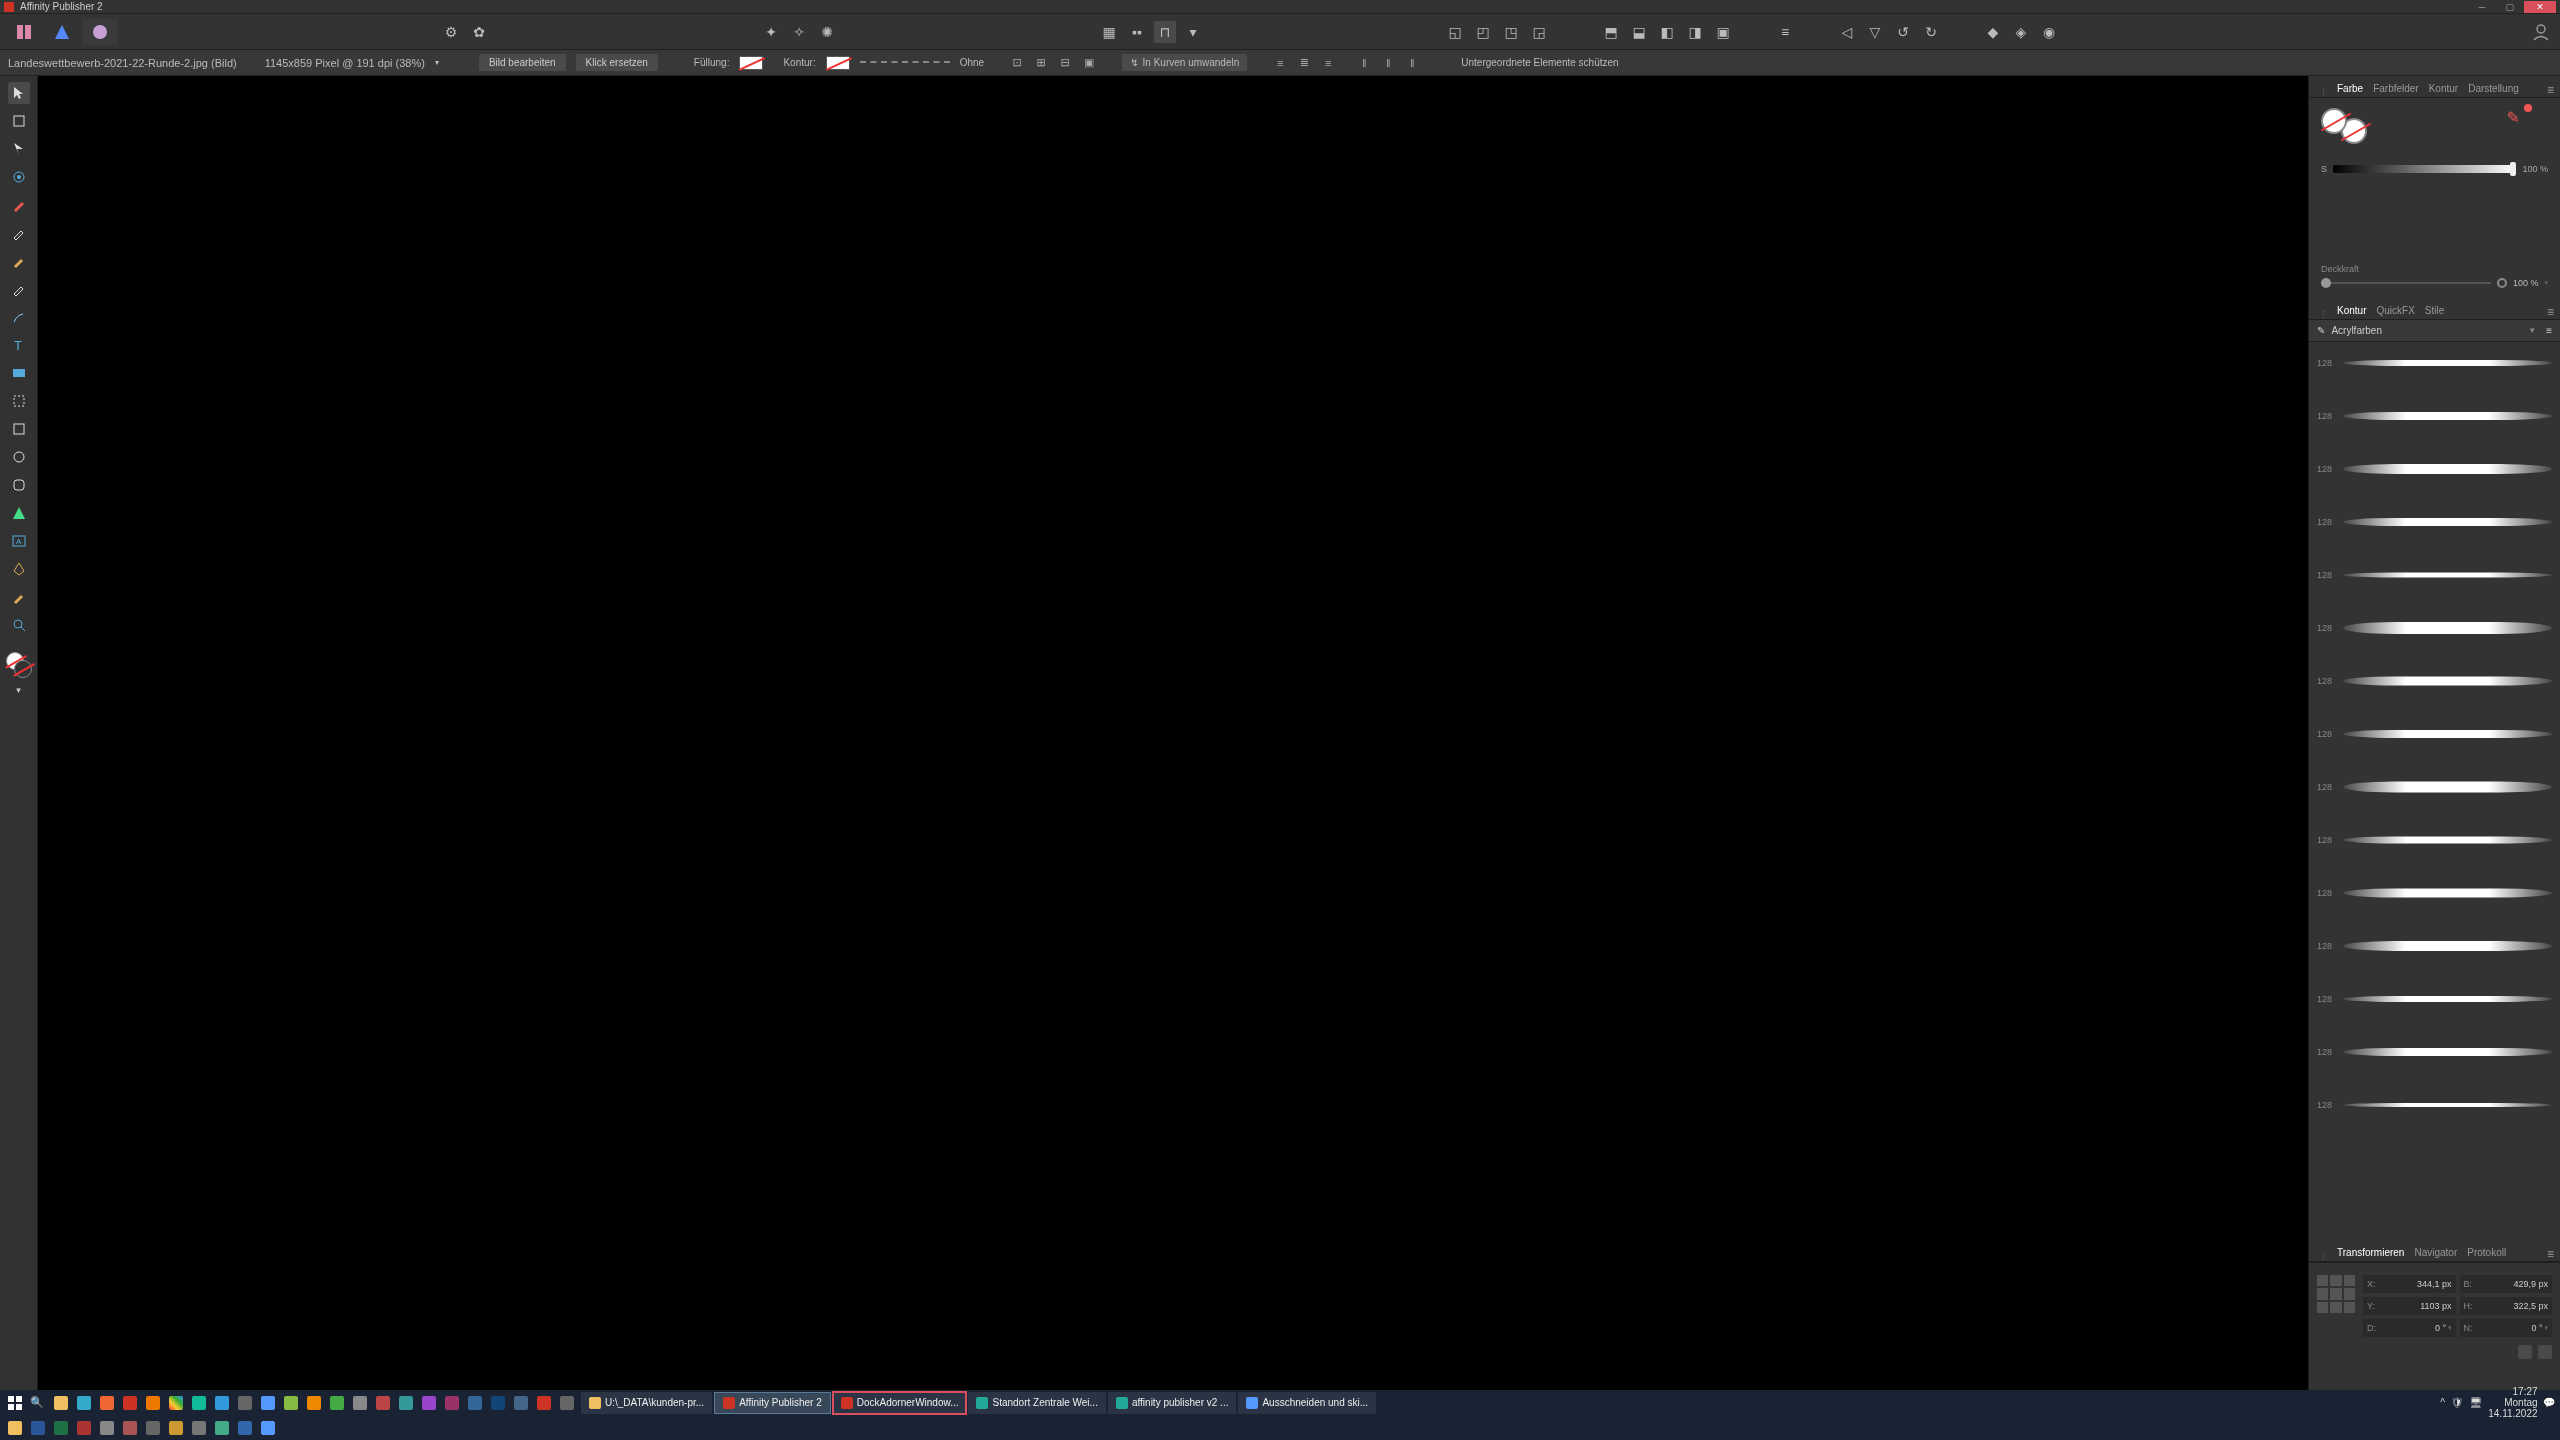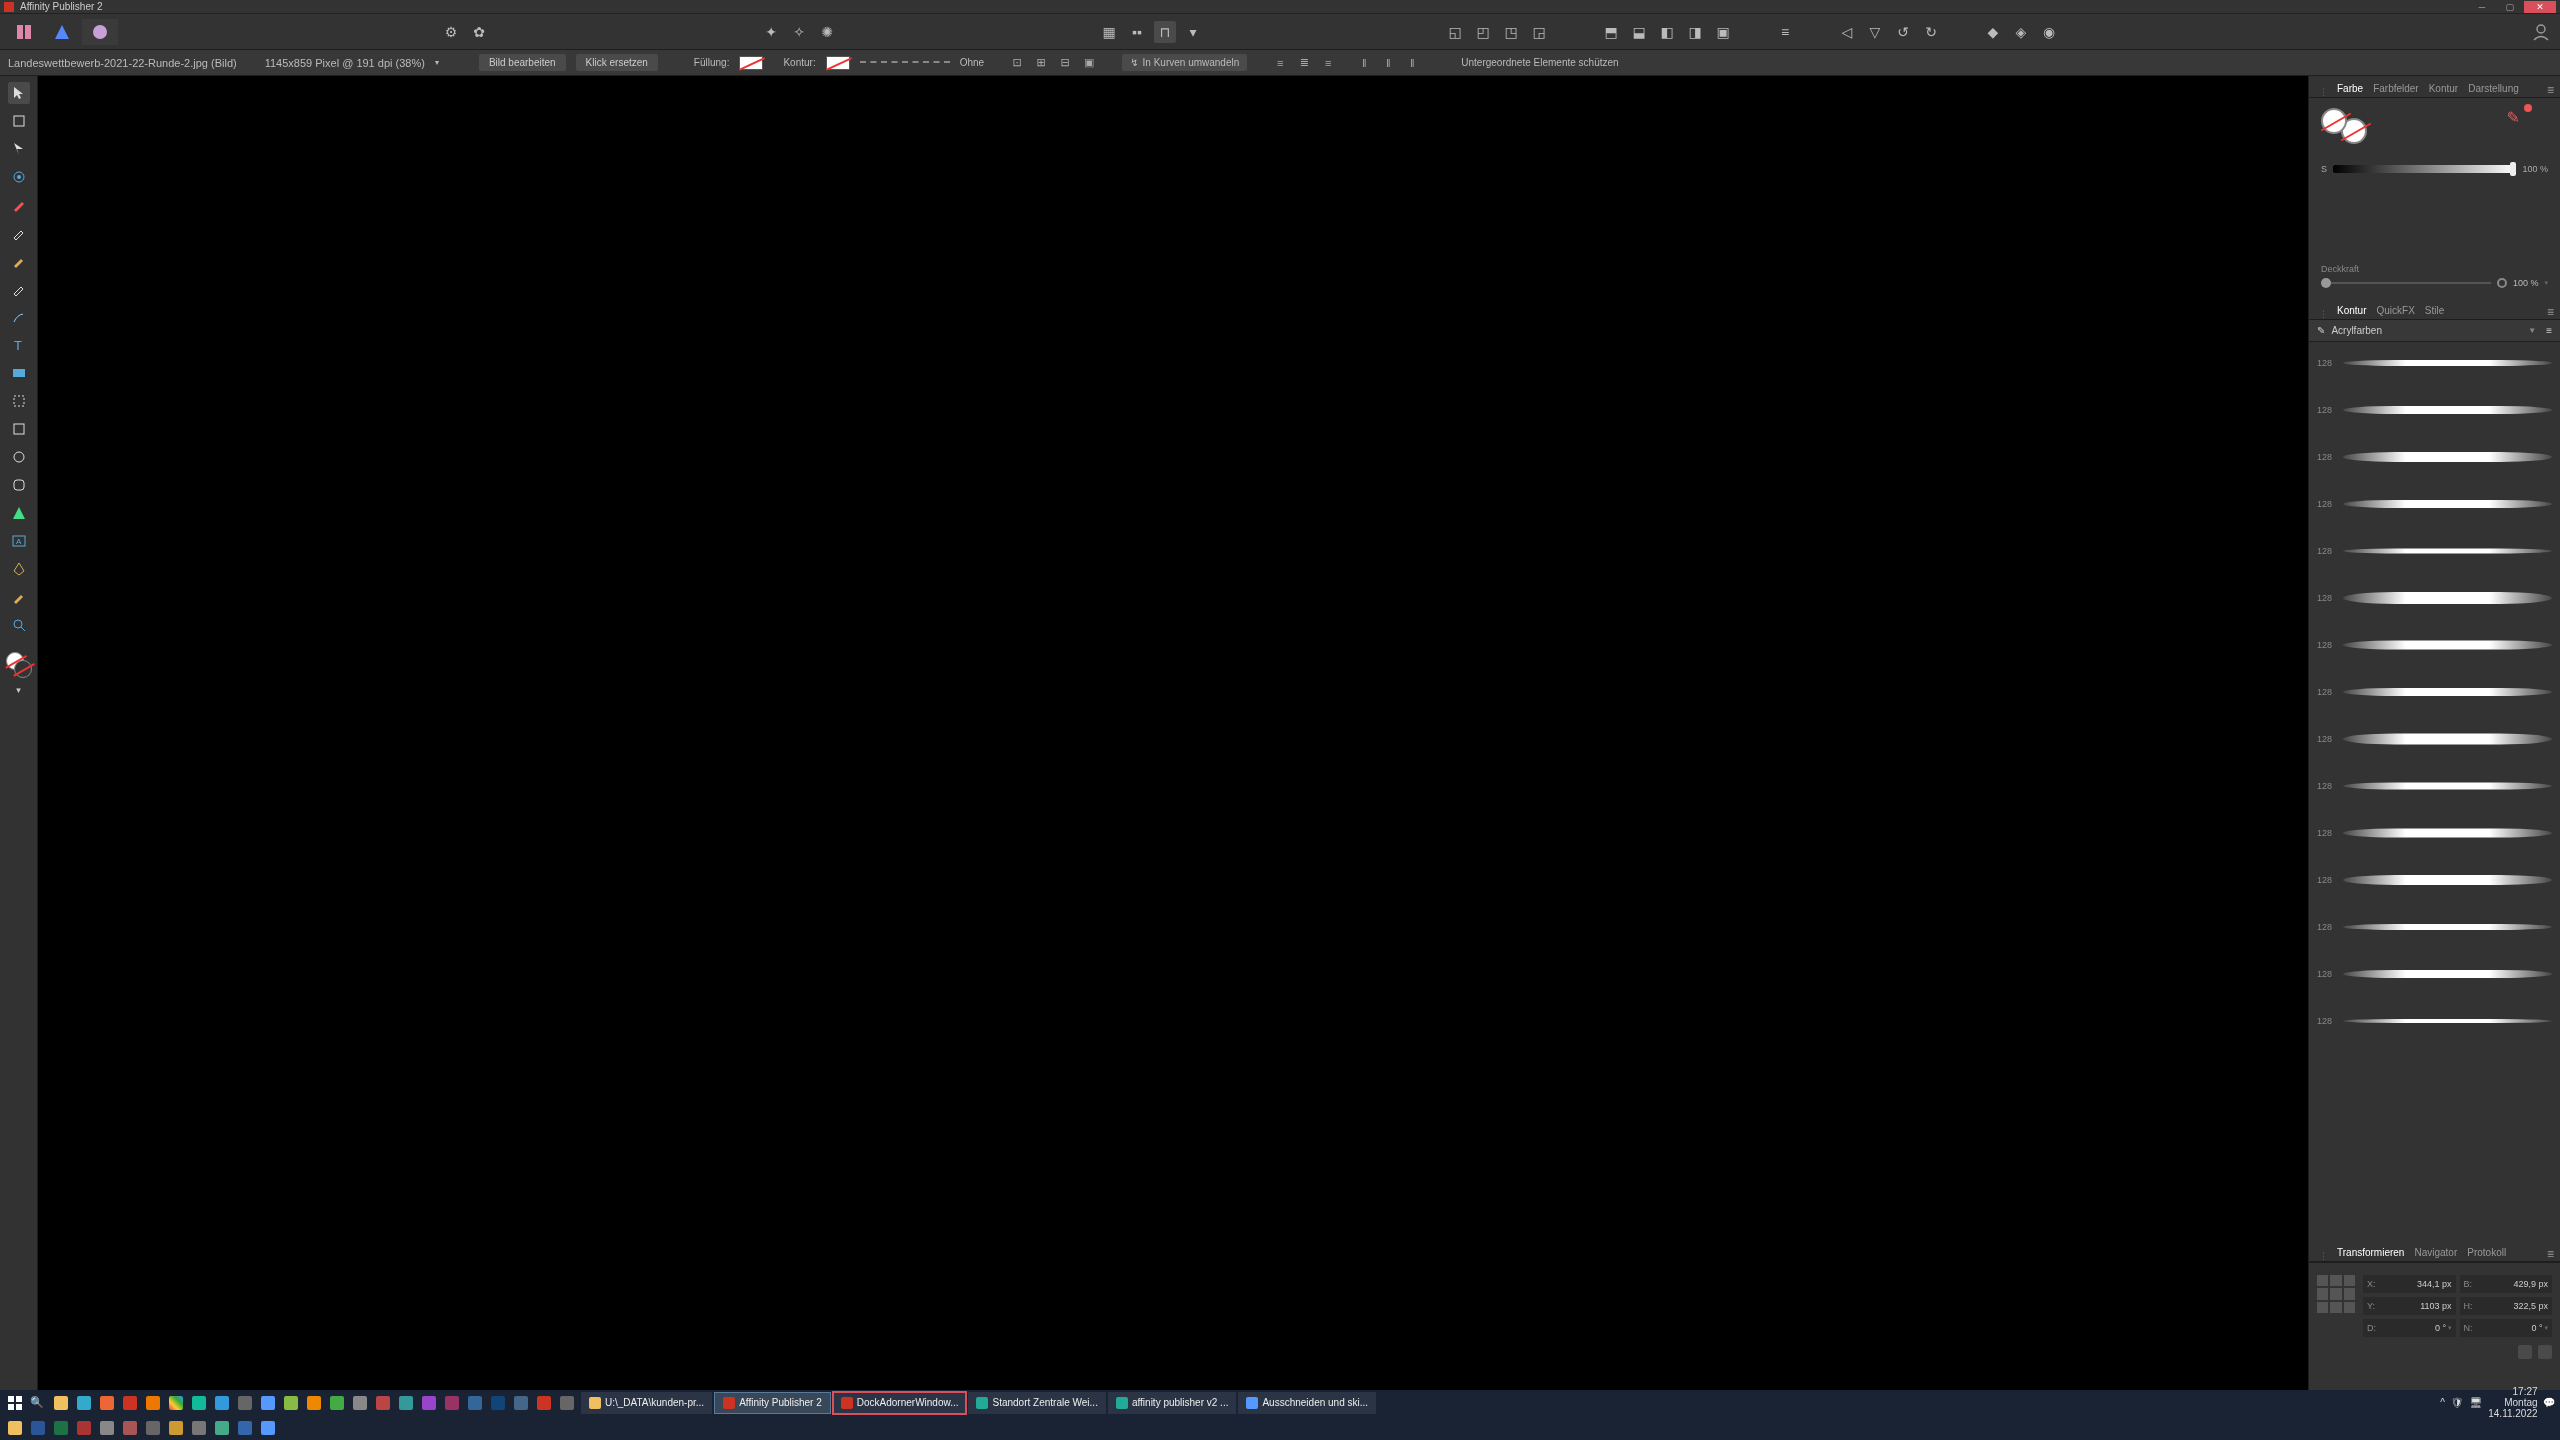--- a/index.html
+++ b/index.html
@@ -56,21 +56,21 @@
 .cp-opacity { position:absolute; bottom:10px; left:12px; right:12px; }
 .cp-opacity .lbl { font-size:9px; color:#888; margin-bottom:4px; }
 .cp-opacity .row { display:flex; align-items:center; gap:6px; }
 .cp-opacity .tr { flex:1; height:2px; background:#555; position:relative; }
 .cp-opacity .tr .th { position:absolute; left:0; top:-4px; width:10px; height:10px; border-radius:50%; background:#999; }
 .cp-opacity .pct { font-size:9px; color:#bbb; }
 .cp-opacity .ring { width:10px; height:10px; border:2px solid #888; border-radius:50%; }
 .brushes-panel { flex:1; background:#333; display:flex; flex-direction:column; overflow:hidden; }
 .bp-cat { height:22px; background:#383838; display:flex; align-items:center; padding:0 8px; font-size:10px; color:#ccc; gap:6px; border-bottom:1px solid #1e1e1e; }
 .bp-cat .dd { margin-left:auto; color:#888; font-size:8px; }
-.bp-list { flex:1; overflow:hidden; padding:4px; display:flex; flex-direction:column; gap:13px; }
+.bp-list { flex:1; overflow:hidden; padding:4px; display:flex; flex-direction:column; gap:19px; }
 .brush-row { height:34px; display:flex; align-items:center; gap:6px; padding:0 4px; background:#333; }
 .brush-row .sz { font-size:9px; color:#888; width:20px; }
 .brush-row .stroke { flex:1; height:22px; position:relative; }
 .brush-row .stroke .br { position:absolute; width:100%; left:0; top:50%; transform:translateY(-50%); background:linear-gradient(to right,rgba(255,255,255,0.1),#fff 30%,#fff 70%,rgba(255,255,255,0.1)); border-radius:50% / 100%; }
 .transform-panel { height:128px; background:#333; border-top:1px solid #1e1e1e; padding:6px 8px; font-size:10px; }
 .tp-grid { display:flex; gap:8px; margin-top:6px; }
 .tp-anchor { width:38px; height:38px; display:grid; grid-template-columns:repeat(3,1fr); grid-template-rows:repeat(3,1fr); gap:2px; }
 .tp-anchor .a { background:#555; }
 .tp-fields { flex:1; display:grid; grid-template-columns:1fr 1fr; gap:4px; }
 .tp-field { display:flex; align-items:center; background:#2a2a2a; height:18px; padding:0 4px; }

